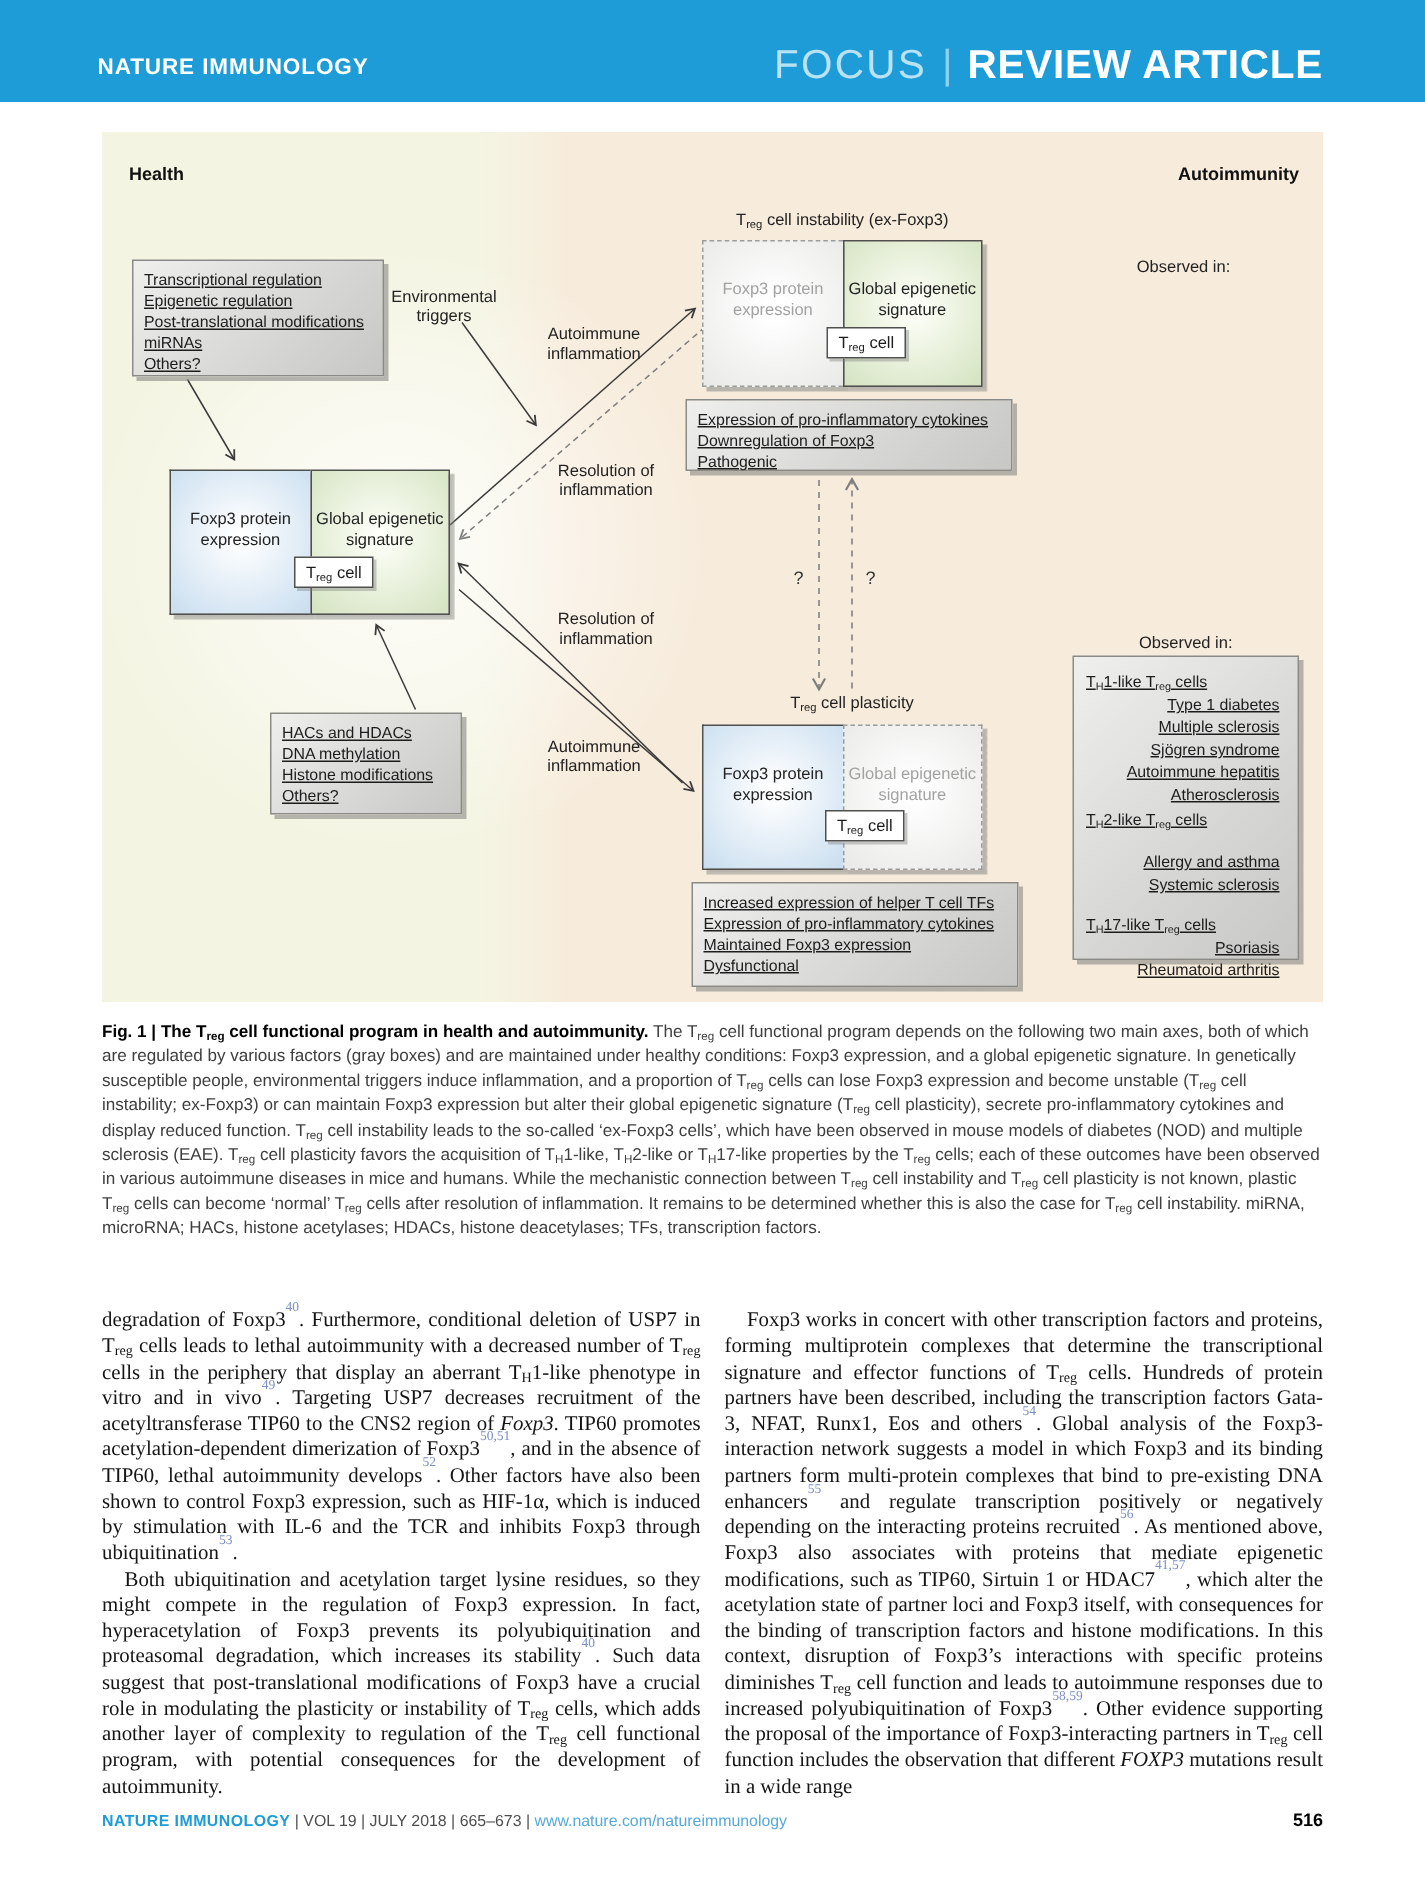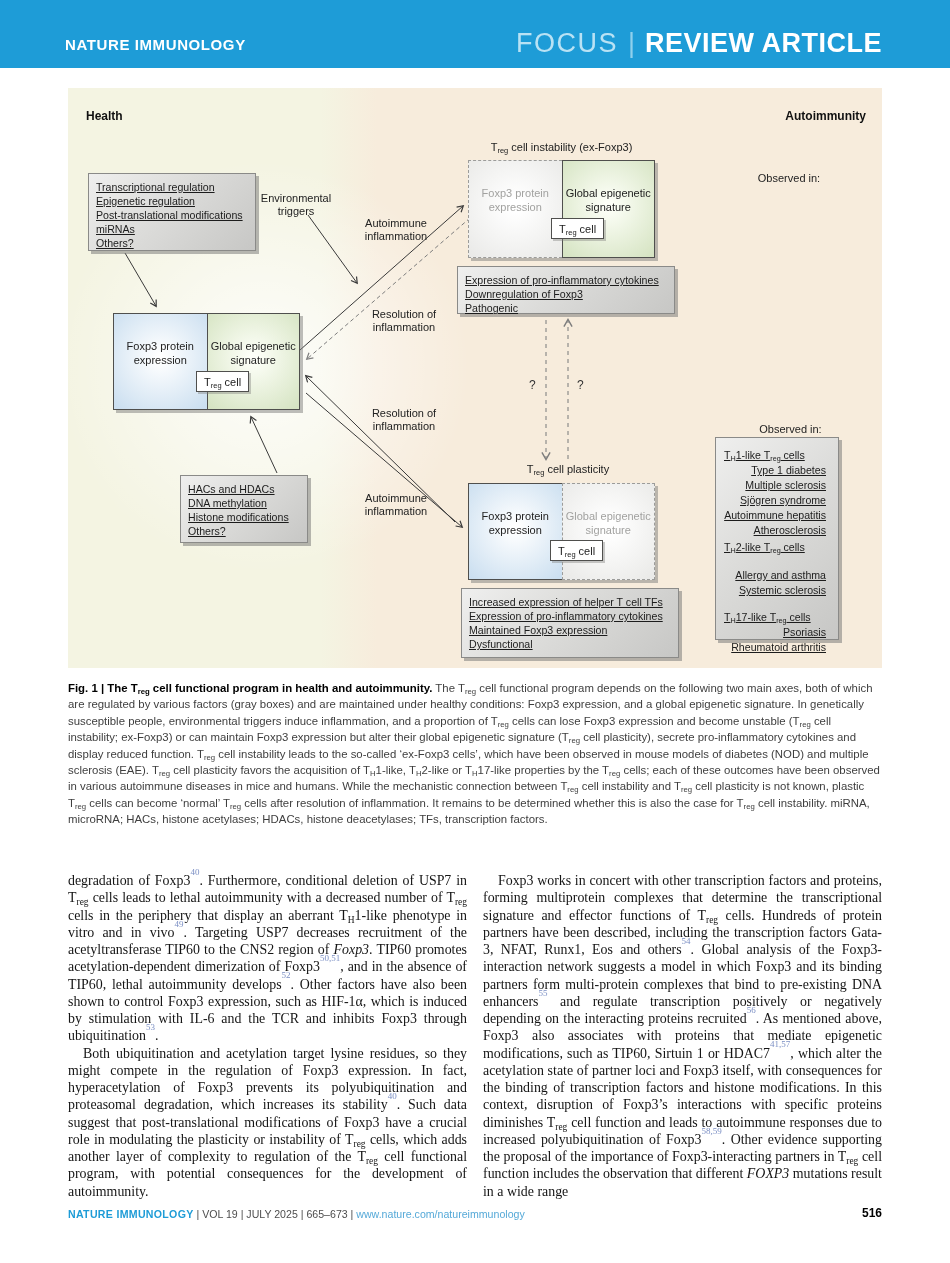--- a/index.html
+++ b/index.html
@@ -168,21 +168,21 @@
     <div class="fig-label" style="left:286px; top:404px; width:84px;">Autoimmune inflammation</div>
 
     <div class="graybox" style="left:112px; top:387px; width:128px; height:68px;">
       <div>HACs and HDACs</div>
       <div>DNA methylation</div>
       <div>Histone modifications</div>
       <div>Others?</div>
     </div>
 
     <div class="fig-label" style="left:647px; top:335px; width:151px;">Observed in:</div>
-    <div class="graybox obsbox2" style="left:647px; top:349px; width:124px; height:203px;">
+    <div class="graybox obsbox2" style="left:647px; top:349px; width:151px; height:203px;">
       <div class="obs2-title">T<sub>H</sub>1-like T<sub>reg</sub> cells</div>
       <div class="obs2-item">Type 1 diabetes</div>
       <div class="obs2-item">Multiple sclerosis</div>
       <div class="obs2-item">Sjögren syndrome</div>
       <div class="obs2-item">Autoimmune hepatitis</div>
       <div class="obs2-item">Atherosclerosis</div>
       <div class="obs2-title">T<sub>H</sub>2-like T<sub>reg</sub> cells</div>
       <div class="obs2-item gap-top">Allergy and asthma</div>
       <div class="obs2-item">Systemic sclerosis</div>
       <div class="obs2-title gap-top-sm">T<sub>H</sub>17-like T<sub>reg</sub> cells</div>
@@ -204,17 +204,17 @@
 
   <div class="col col-left">
     <p>degradation of Foxp3<sup class="ref">40</sup>. Furthermore, conditional deletion of USP7 in T<sub>reg</sub> cells leads to lethal autoimmunity with a decreased number of T<sub>reg</sub> cells in the periphery that display an aberrant T<sub>H</sub>1-like phenotype in vitro and in vivo<sup class="ref">49</sup>. Targeting USP7 decreases recruitment of the acetyltransferase TIP60 to the CNS2 region of <i>Foxp3</i>. TIP60 promotes acetylation-dependent dimerization of Foxp3<sup class="ref">50,51</sup>, and in the absence of TIP60, lethal autoimmunity develops<sup class="ref">52</sup>. Other factors have also been shown to control Foxp3 expression, such as HIF-1α, which is induced by stimulation with IL-6 and the TCR and inhibits Foxp3 through ubiquitination<sup class="ref">53</sup>.</p>
     <p class="indent">Both ubiquitination and acetylation target lysine residues, so they might compete in the regulation of Foxp3 expression. In fact, hyperacetylation of Foxp3 prevents its polyubiquitination and proteasomal degradation, which increases its stability<sup class="ref">40</sup>. Such data suggest that post-translational modifications of Foxp3 have a crucial role in modulating the plasticity or instability of T<sub>reg</sub> cells, which adds another layer of complexity to regulation of the T<sub>reg</sub> cell functional program, with potential consequences for the development of autoimmunity.</p>
   </div>
   <div class="col col-right">
     <p class="indent">Foxp3 works in concert with other transcription factors and proteins, forming multiprotein complexes that determine the transcriptional signature and effector functions of T<sub>reg</sub> cells. Hundreds of protein partners have been described, including the transcription factors Gata-3, NFAT, Runx1, Eos and others<sup class="ref">54</sup>. Global analysis of the Foxp3-interaction network suggests a model in which Foxp3 and its binding partners form multi-protein complexes that bind to pre-existing DNA enhancers<sup class="ref">55</sup> and regulate transcription positively or negatively depending on the interacting proteins recruited<sup class="ref">56</sup>. As mentioned above, Foxp3 also associates with proteins that mediate epigenetic modifications, such as TIP60, Sirtuin 1 or HDAC7<sup class="ref">41,57</sup>, which alter the acetylation state of partner loci and Foxp3 itself, with consequences for the binding of transcription factors and histone modifications. In this context, disruption of Foxp3’s interactions with specific proteins diminishes T<sub>reg</sub> cell function and leads to autoimmune responses due to increased polyubiquitination of Foxp3<sup class="ref">58,59</sup>. Other evidence supporting the proposal of the importance of Foxp3-interacting partners in T<sub>reg</sub> cell function includes the observation that different <i>FOXP3</i> mutations result in a wide range</p>
   </div>
 
   <div class="footline">
-    <span class="fj">NATURE IMMUNOLOGY</span><span> | VOL 19 | JULY 2025 | 665–673 | </span><a class="furl" href="#">www.nature.com/natureimmunology</a>
+    <span class="fj">NATURE IMMUNOLOGY</span><span> | VOL 19 | JULY 2018 | 665–673 | </span><a class="furl" href="#">www.nature.com/natureimmunology</a>
   </div>
   <div class="pageno">516</div>
 
 </div>
 
 </body></html>

